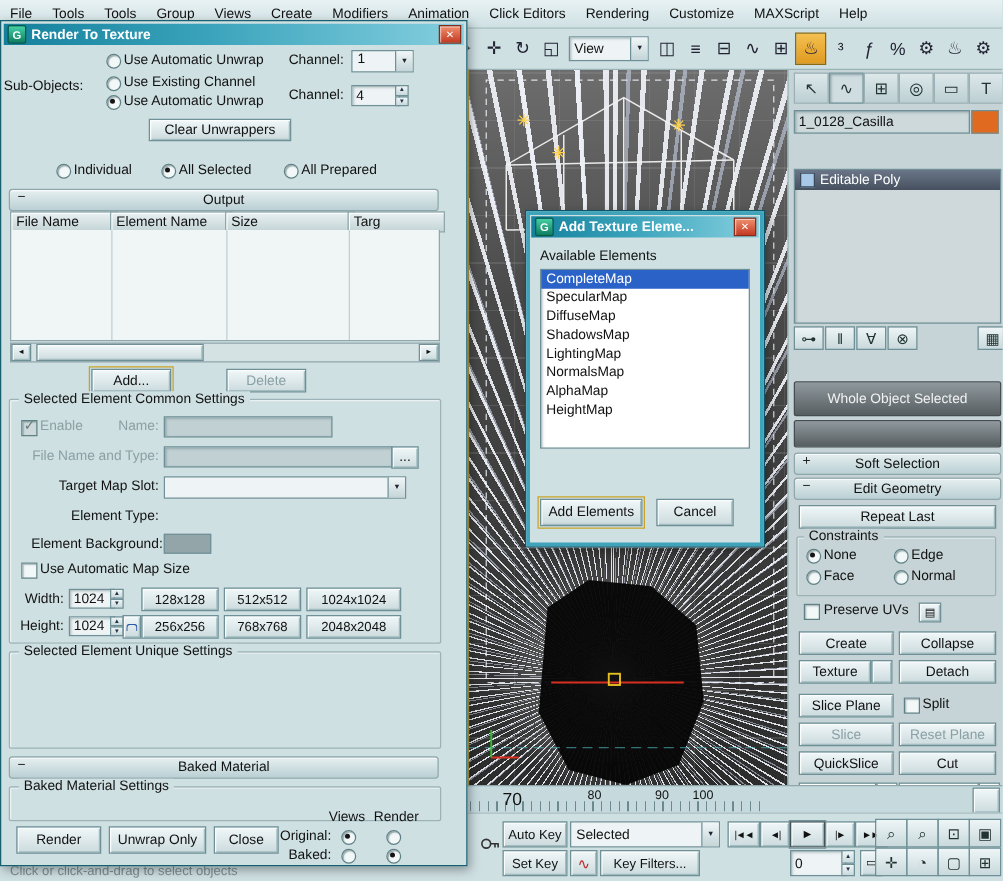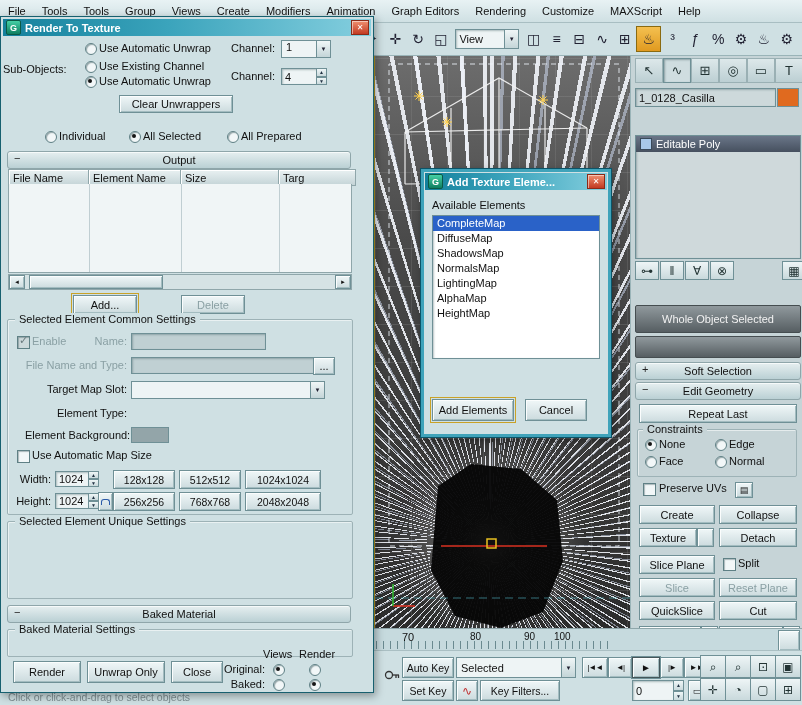--- a/index.html
+++ b/index.html
@@ -84,21 +84,21 @@
 
 <div id="menubar">
   <span class="mitem">File</span>
   <span class="mitem">Tools</span>
   <span class="mitem">Tools</span>
   <span class="mitem">Group</span>
   <span class="mitem">Views</span>
   <span class="mitem">Create</span>
   <span class="mitem">Modifiers</span>
   <span class="mitem">Animation</span>
-  <span class="mitem">Graph Editors</span>
+  <span class="mitem">Click Editors</span>
   <span class="mitem">Rendering</span>
   <span class="mitem">Customize</span>
   <span class="mitem">MAXScript</span>
   <span class="mitem">Help</span>
 </div>
 
 <div id="maintoolbar">
   <div style="width:380px"></div>
   <span class="tbtn">⌖</span>
   <span class="tbtn">✛</span>
@@ -245,21 +245,21 @@
   <div class="btn" style="left:8px;top:546px;width:74px;height:17px">QuickSlice</div>
   <div class="btn" style="left:88px;top:546px;width:76px;height:17px">Cut</div>
   <div class="btn" style="left:8px;top:571px;width:60px;height:17px">MSmooth</div>
   <div class="btn" style="left:70px;top:571px;width:15px;height:17px"></div>
   <div class="btn" style="left:88px;top:571px;width:62px;height:17px">Tessellate</div>
   <div class="btn" style="left:152px;top:571px;width:15px;height:17px"></div>
 </div>
 
 <div id="timeline">
   <div class="tick"></div>
-  <span class="lbl" style="left:28px;top:2px;font-size:11px">70</span>
+  <span class="lbl" style="left:28px;top:2px;font-size:14px">70</span>
   <span class="lbl" style="left:96px;top:2px;font-size:10px">80</span>
   <span class="lbl" style="left:150px;top:2px;font-size:10px">90</span>
   <span class="lbl" style="left:180px;top:2px;font-size:10px">100</span>
   <div class="btn" style="left:404px;top:1px;width:20px;height:19px"></div>
 </div>
 
 <div id="bottombar">
   <svg class="abs" style="left:10px;top:16px" width="16" height="16">
     <circle cx="5" cy="8" r="3.5" fill="none" stroke="#333" stroke-width="1.3"></circle>
     <line x1="8.5" y1="8" x2="15" y2="8" stroke="#333" stroke-width="1.3"></line>
@@ -432,22 +432,23 @@
 
 <div id="addlg" class="w">
   <div class="tb" style="left:4px;top:4px;right:4px">
     <span class="tbic">G</span>
     <span>Add Texture Eleme...</span>
     <span class="xbtn">✕</span>
   </div>
   <span class="lbl" style="left:11px;top:30px">Available Elements</span>
   <div class="abs" style="left:11px;top:46px;width:166px;height:142px;background:#fff;border:1px solid #6f9096;box-shadow:inset 1px 1px 2px rgba(50,80,85,.35)">
     <div class="li sel">CompleteMap</div>
+    <div class="li">SpecularMap</div>
     <div class="li">DiffuseMap</div>
     <div class="li">ShadowsMap</div>
+    <div class="li">LightingMap</div>
     <div class="li">NormalsMap</div>
-    <div class="li">LightingMap</div>
     <div class="li">AlphaMap</div>
     <div class="li">HeightMap</div>
   </div>
   <div class="btn ring" style="left:11px;top:230px;width:80px;height:20px">Add Elements</div>
   <div class="btn" style="left:104px;top:230px;width:60px;height:20px">Cancel</div>
 </div>
 
 </body></html>

